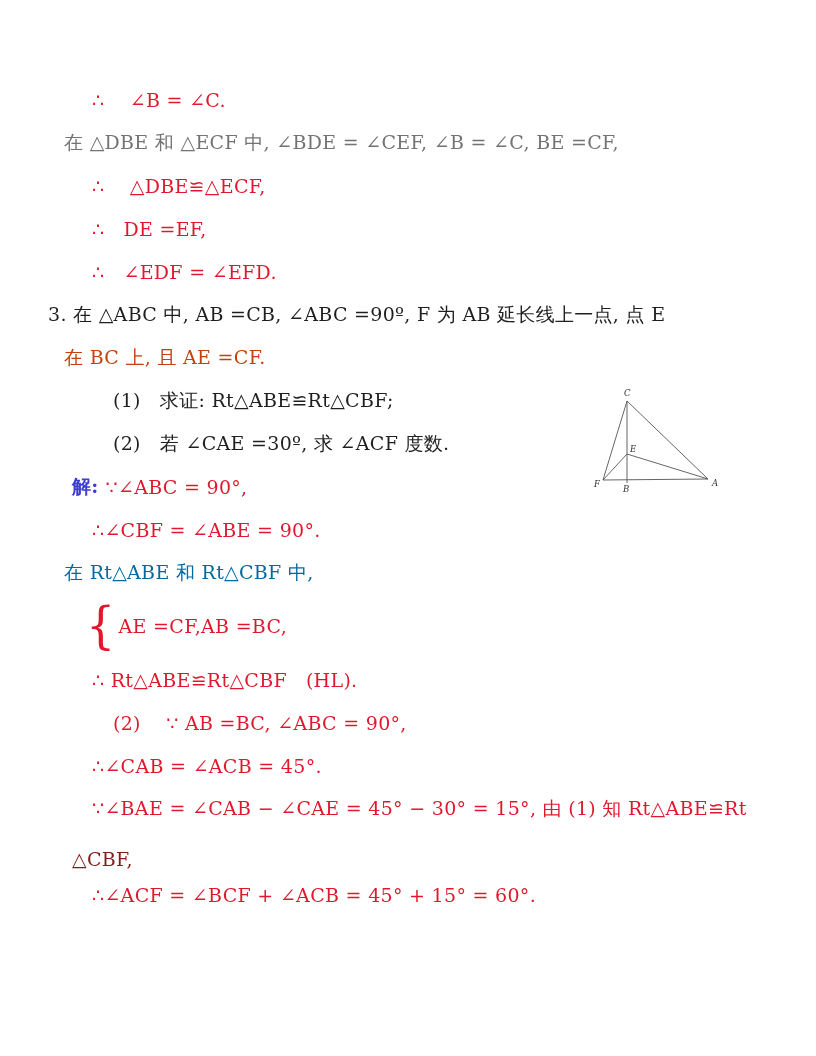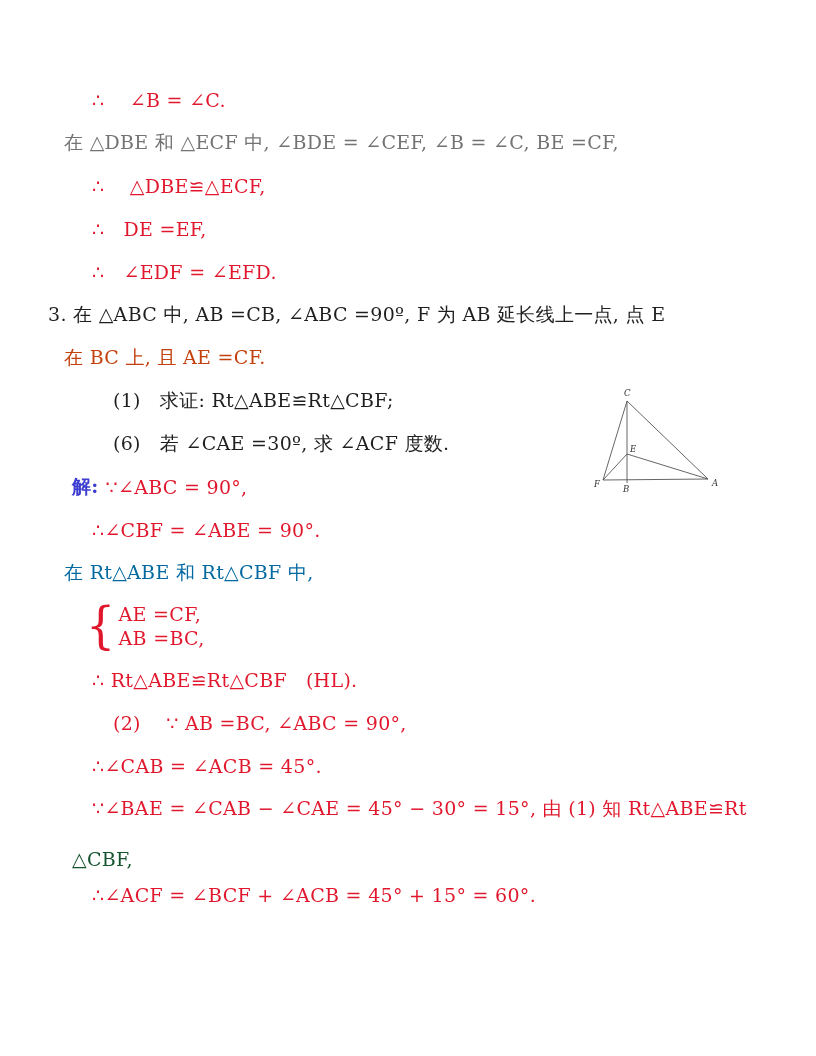--- a/index.html
+++ b/index.html
@@ -14,21 +14,21 @@
   .line { height: 43px; display: flex; align-items: center; font-size: 19px; letter-spacing: 0.3px; }
   .line span { white-space: pre; }
   .ind0 { padding-left: 48px; }
   .ind1 { padding-left: 64px; }
   .ind2 { padding-left: 72px; }
   .ind3 { padding-left: 113px; }
   .ind4 { padding-left: 92px; }
   .ind5 { padding-left: 86px; }
   .sys { height: 64px; }
   .brace { font-size: 46px; line-height: 1; margin-right: 3px; transform: scaleY(1.08); display: inline-block; }
-  .syscol { display: flex; flex-direction: column; justify-content: center; }
+  .syscol { display: flex; flex-direction: row; justify-content: center; }
   .sysrow { font-size: 19px; line-height: 24px; white-space: pre; }
   .solution-label { font-weight: bold; }
   .figure { position: absolute; left: 588px; top: 386px; width: 137px; height: 108px; }
   .figure line { stroke: #555555; stroke-width: 0.9; }
   .figure text {
     font-size: 8.5px; font-style: italic; fill: #333333;
     font-family: "DejaVu Serif", serif;
   }
 </style>
 </head>
@@ -53,21 +53,21 @@
     <div class="line ind0">
       <span style="color: rgb(31, 31, 31);">3. 在 △ABC 中, AB =CB, ∠ABC =90º, F 为 AB 延长线上一点, 点 E</span>
     </div>
     <div class="line ind1">
       <span style="color: #c2410c;">在 BC 上, 且 AE =CF.</span>
     </div>
     <div class="line ind3">
       <span style="color: rgb(31, 31, 31);">(1)   求证: Rt△ABE≌Rt△CBF;</span>
     </div>
     <div class="line ind3">
-      <span style="color: rgb(31, 31, 31);">(6)   若 ∠CAE =30º, 求 ∠ACF 度数.</span>
+      <span style="color: rgb(31, 31, 31);">(2)   若 ∠CAE =30º, 求 ∠ACF 度数.</span>
     </div>
     <div class="line ind2">
       <span class="solution-label" style="color: rgb(61, 61, 210);">解: </span>
       <span style="color: rgb(225, 24, 45);">∵∠ABC = 90°,</span>
     </div>
     <div class="line ind4">
       <span style="color: rgb(225, 24, 45);">∴∠CBF = ∠ABE = 90°.</span>
     </div>
     <div class="line ind1">
       <span style="color: #0369a1;">在 Rt△ABE 和 Rt△CBF 中,</span>
@@ -82,21 +82,21 @@
     <div class="line ind3">
       <span style="color: rgb(225, 24, 45);">(2)    ∵ AB =BC, ∠ABC = 90°,</span>
     </div>
     <div class="line ind4">
       <span style="color: rgb(225, 24, 45);">∴∠CAB = ∠ACB = 45°.</span>
     </div>
     <div class="line ind4">
       <span style="color: rgb(225, 24, 45);">∵∠BAE = ∠CAB − ∠CAE = 45° − 30° = 15°, 由 (1) 知 Rt△ABE≌Rt</span>
     </div>
     <div class="line ind2">
-      <span style="color: #14532d; margin-top: 15px;">△CBF,</span>
+      <span style="color: #7f1d1d; margin-top: 15px;">△CBF,</span>
     </div>
     <div class="line ind4">
       <span style="color: rgb(225, 24, 45);">∴∠ACF = ∠BCF + ∠ACB = 45° + 15° = 60°.</span>
     </div>
   </div>
 
 <svg class="figure" viewBox="0 0 137 108" xmlns="http://www.w3.org/2000/svg">
 
   <line x1="39" y1="15" x2="15" y2="94"></line>
   <line x1="39" y1="15" x2="120" y2="93"></line>

